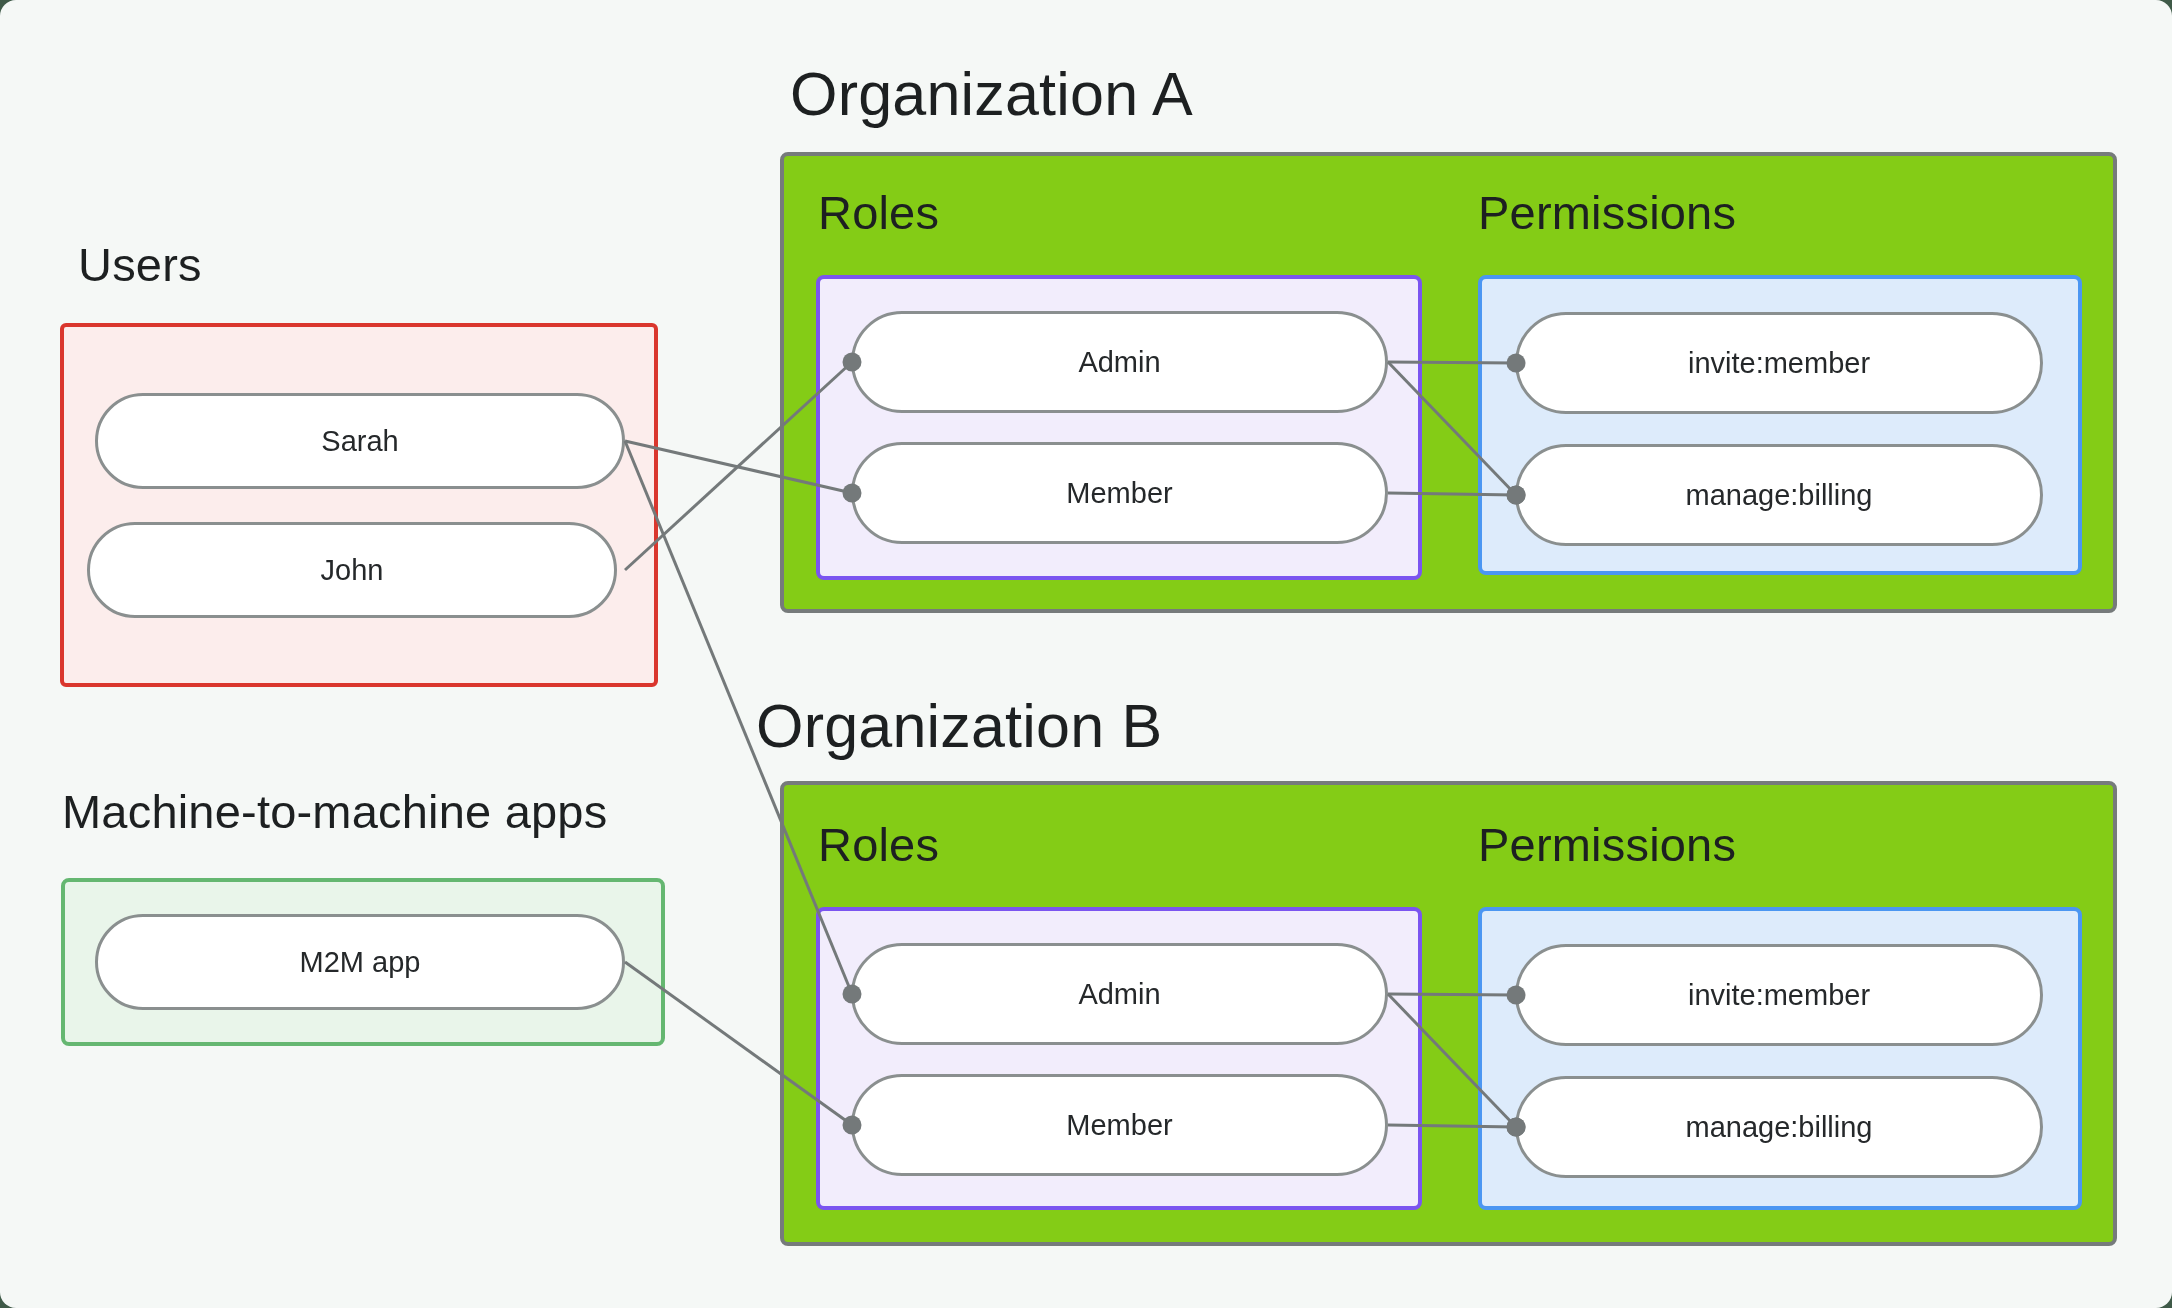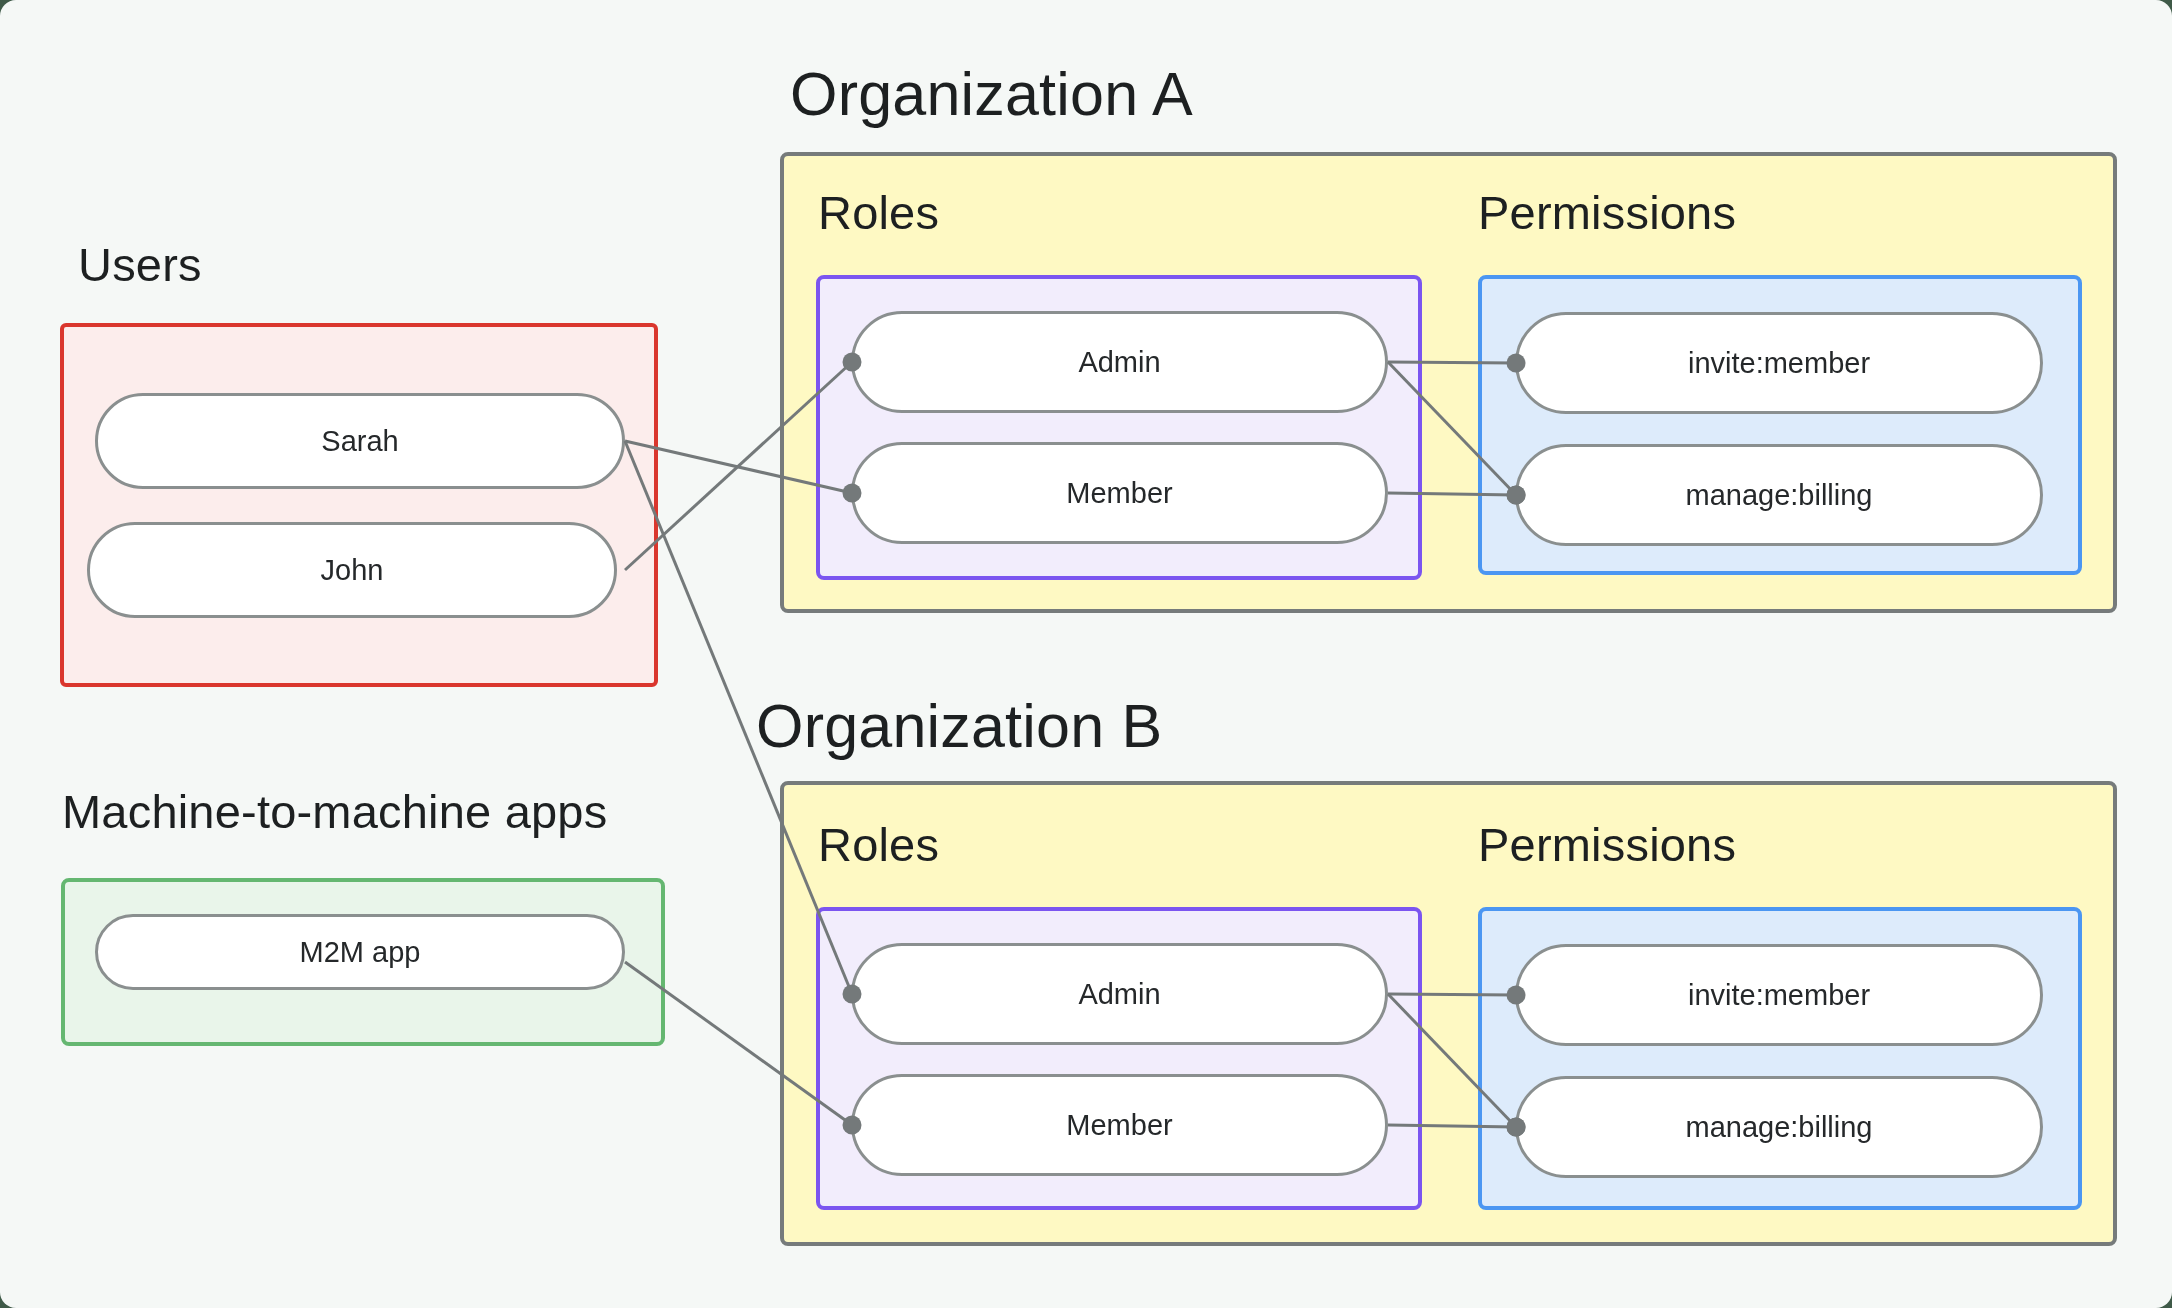--- a/index.html
+++ b/index.html
@@ -38,21 +38,21 @@
     border-radius: 6px;
   }
   .m2m-box {
     left: 61px; top: 878px; width: 604px; height: 168px;
     background: #e9f5ea;
     border: 4px solid #65b771;
   }
   .org-box {
     position: absolute;
     box-sizing: border-box;
-    background: #fef9c3;
+    background: #84cc16;
     border: 4px solid #767b7b;
     border-radius: 8px;
   }
   .org-a { left: 780px; top: 152px; width: 1337px; height: 461px; }
   .org-b { left: 780px; top: 781px; width: 1337px; height: 465px; }
   .roles-box {
     position: absolute;
     box-sizing: border-box;
     background: #f2edfc;
     border: 4px solid #7b55f0;
@@ -100,21 +100,21 @@
   <div class="group-box users-box"></div>
   <div class="pill" style="left:95px; top:393px; width:530px; height:96px;">
     <span>Sarah</span>
   </div>
   <div class="pill" style="left:87px; top:522px; width:530px; height:96px;">
     <span>John</span>
   </div>
 
   <div class="heading" style="left:62px; top:788px;">Machine-to-machine apps</div>
   <div class="group-box m2m-box"></div>
-  <div class="pill" style="left:95px; top:914px; width:530px; height:76px;">
+  <div class="pill" style="left:95px; top:914px; width:530px; height:96px;">
     <span>M2M app</span>
   </div>
 
   <div class="heading org-heading" style="left:790px; top:64px;">Organization A</div>
   <div class="org-box org-a">
     <div class="heading sub-heading" style="left:34px; top:33px;">Roles</div>
     <div class="heading sub-heading" style="left:694px; top:33px;">Permissions</div>
 
     <div class="roles-box" style="left:32px; top:119px; height:305px;"></div>
     <div class="pill" style="left:67px; top:155px; width:537px; height:102px;">

